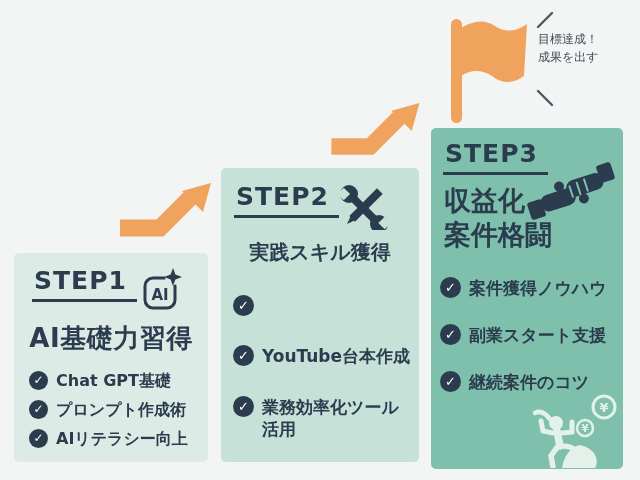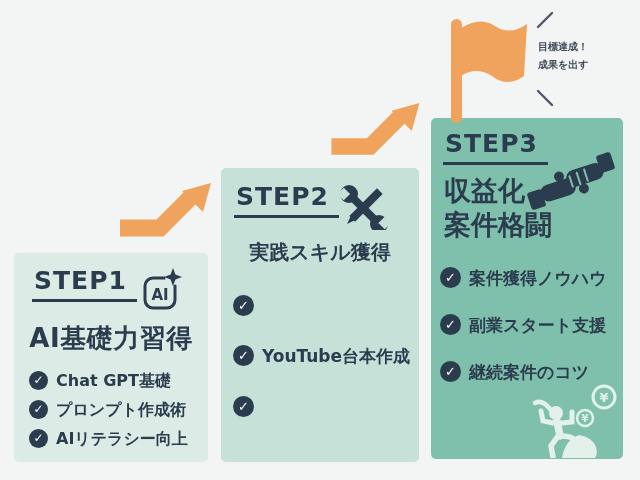--- a/index.html
+++ b/index.html
@@ -1,21 +1,21 @@
 <!DOCTYPE html>
 <html><head>
 <meta charset="utf-8">
 <style>
   html,body{margin:0;padding:0;background:#e8eaea;}
   .canvas{position:relative;width:640px;height:480px;background:#f3f5f4;
           font-family:"DejaVu Sans",sans-serif;overflow:hidden;}
   .box{position:absolute;border-radius:5px;box-sizing:border-box;}
   .box1{left:14px;top:253px;width:194px;height:209px;background:#dcebe5;}
   .box2{left:221px;top:168px;width:198px;height:294px;background:#c6e2d8;}
-  .box3{left:431px;top:118px;width:192px;height:341px;background:#7fc0ac;}
+  .box3{left:431px;top:128px;width:192px;height:341px;background:#7fc0ac;}
   .hdr{display:flex;align-items:flex-start;}
   .box1 .hdr{padding:15px 0 0 18px;gap:4px;}
   .box2 .hdr{padding:16px 0 0 13px;gap:0;}
   .box3 .hdr{padding:13px 0 0 12px;}
   .step-label{font-size:25px;font-weight:bold;color:#2b3c4e;letter-spacing:1px;
               border-bottom:3px solid #2b3c4e;padding:0 10px 5px 2px;line-height:26px;}
   .title{font-weight:bold;color:#2b3c4e;}
   .box1 .title{font-size:26px;text-align:center;margin-top:9px;letter-spacing:.5px;}
   .box2 .title{font-size:20px;text-align:center;margin-top:9px;}
   .box3 .title{font-size:27px;margin:9px 8px 0 13px;line-height:34px;}
@@ -28,21 +28,21 @@
   .box2 .item,.box3 .item{font-size:17px;line-height:22px;}
   .chk{flex:0 0 auto;width:19px;height:19px;border-radius:50%;background:#2b3c4e;color:#fff;
        font-size:12px;display:flex;align-items:center;justify-content:center;font-weight:bold;}
   .box2 .chk,.box3 .chk{width:21px;height:21px;font-size:13px;}
   .box2 .item .txt{max-width:152px;}
   .deco{position:absolute;}
   .arrow1{left:114px;top:182px;}
   .arrow2{left:325px;top:102px;}
   .flagwrap{left:440px;top:10px;}
   .callout{left:536px;top:11px;width:104px;height:100px;color:#3e4a57;}
-  .callout .ctext{position:absolute;left:2px;top:27px;font-size:10px;font-weight:bold;
+  .callout .ctext{position:absolute;left:2px;top:19px;font-size:12px;font-weight:normal;
                   line-height:18px;white-space:nowrap;}
   .slash{position:absolute;left:0px;}
   .slash.top{top:0px;}
   .slash.bot{top:78px;}
   .hs-icon{position:absolute;left:94px;top:33px;}
   .climb{position:absolute;left:81px;top:262px;}
   svg text{font-family:"DejaVu Sans",sans-serif;font-weight:bold;}
 </style>
 </head>
 <body>
@@ -97,20 +97,21 @@
     <div class="list">
       <div class="item">
         <span class="chk">✓</span>
       </div>
       <div class="item">
         <span class="chk">✓</span>
         <span class="txt">YouTube台本作成</span>
       </div>
       <div class="item">
         <span class="chk">✓</span>
+        <span class="txt">業務効率化ツール活用</span>
       </div>
     </div>
   </div>
 
   <div class="box box3">
     <div class="hdr">
       <div class="step-label">STEP3</div>
     </div>
     <svg class="hs-icon" width="92" height="60" viewBox="0 0 92 60">
       <g transform="rotate(-18 46 30)" fill="#2b3c4e">

